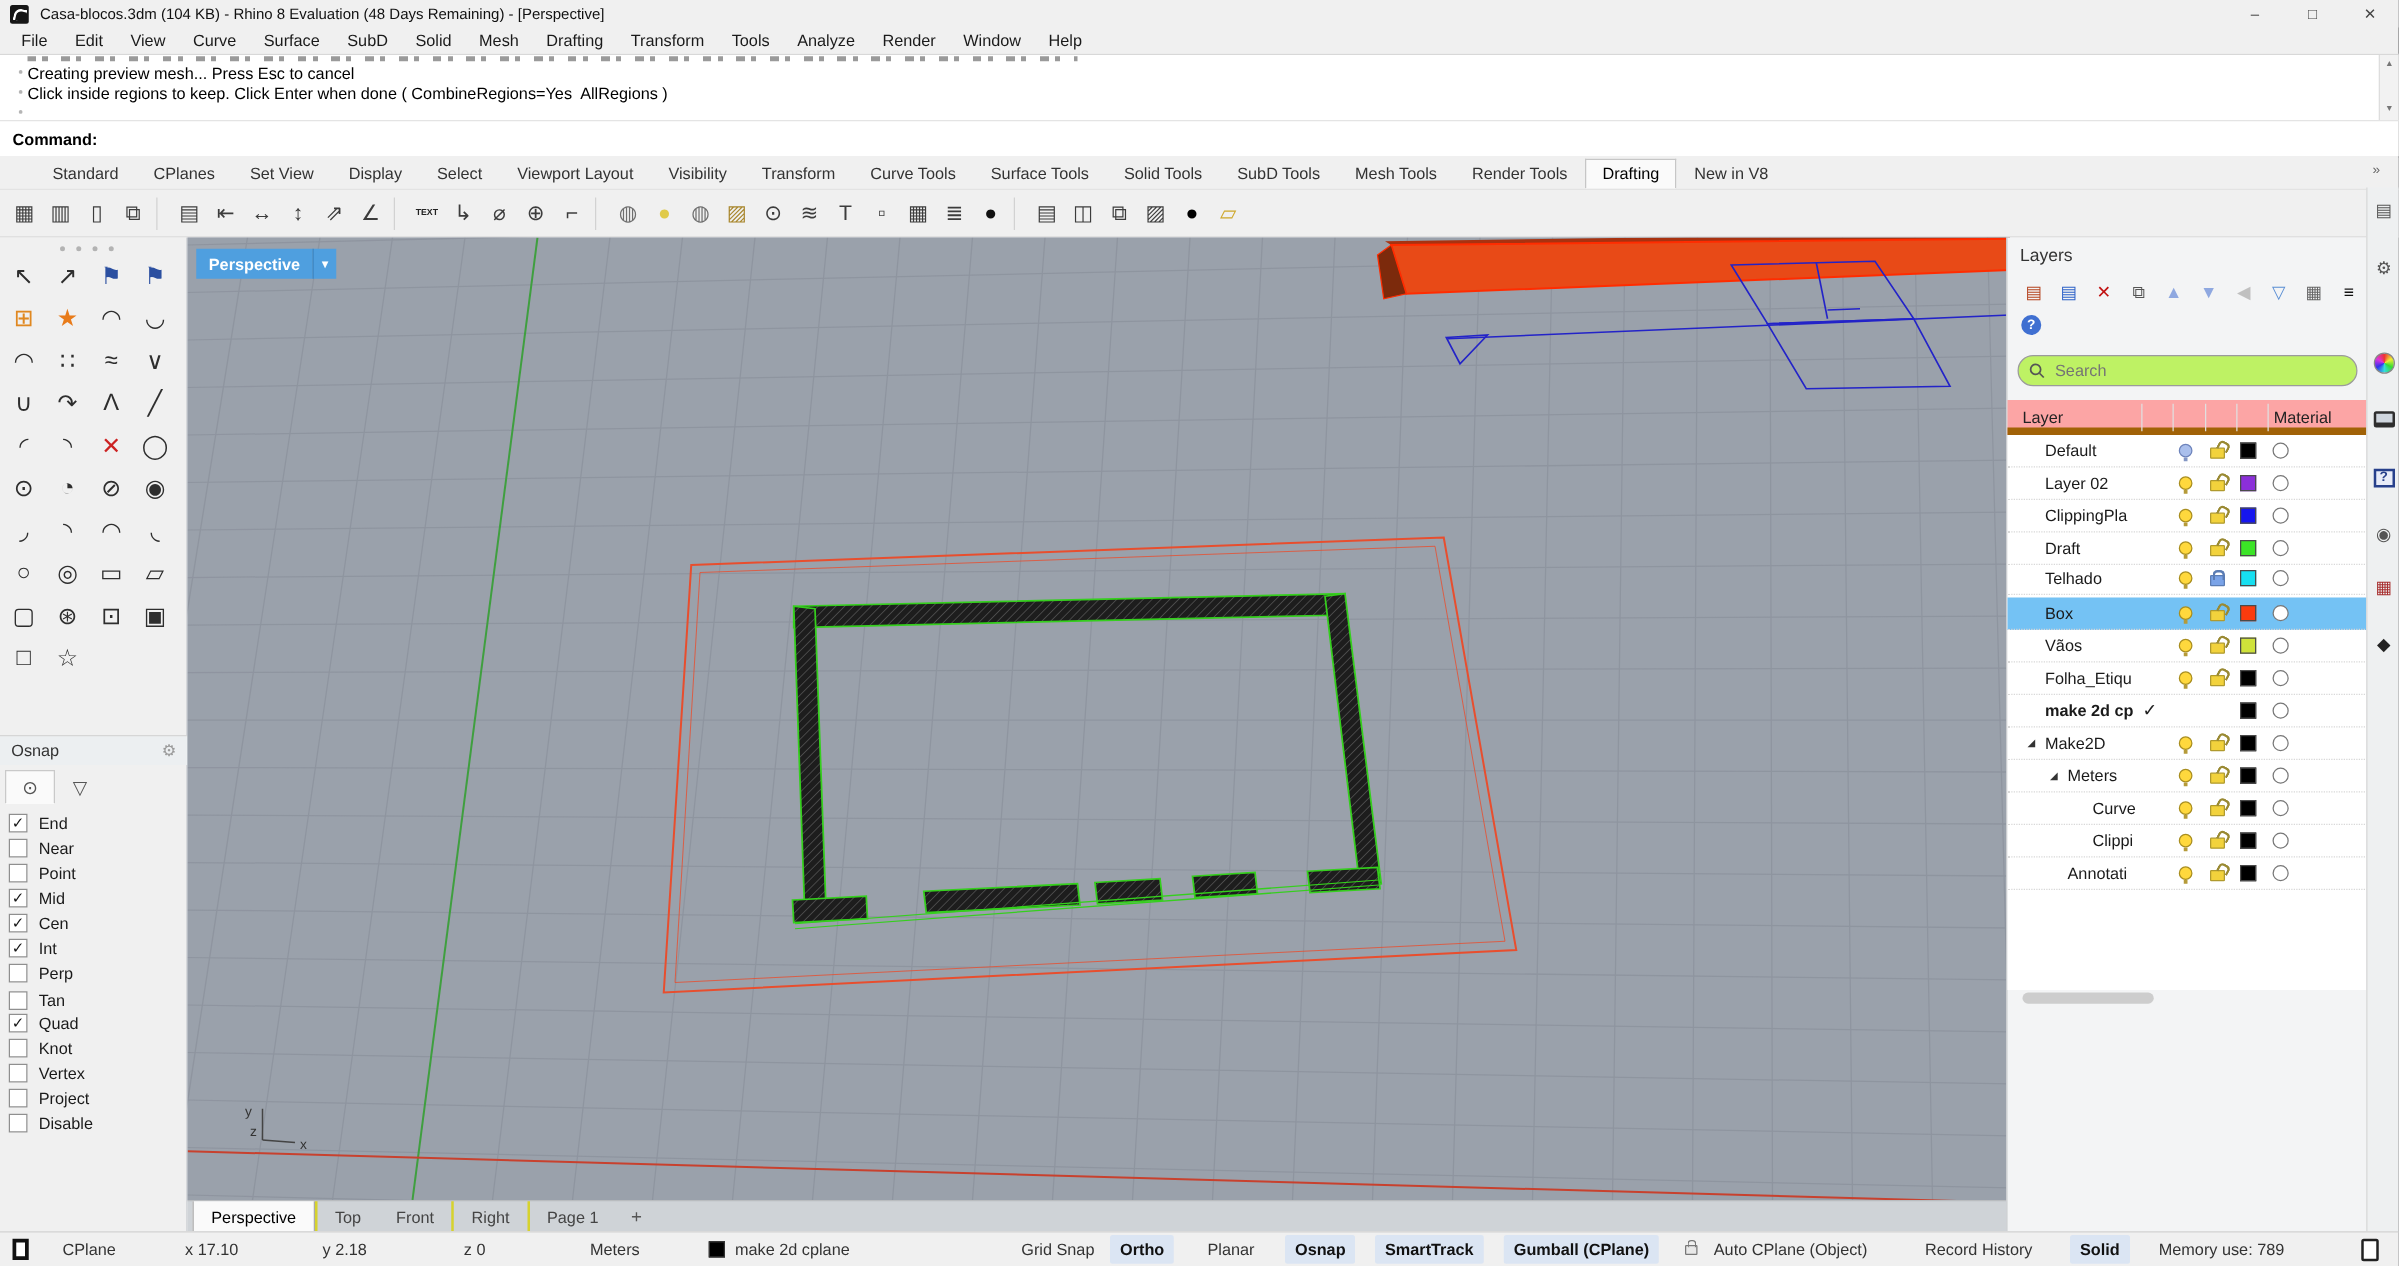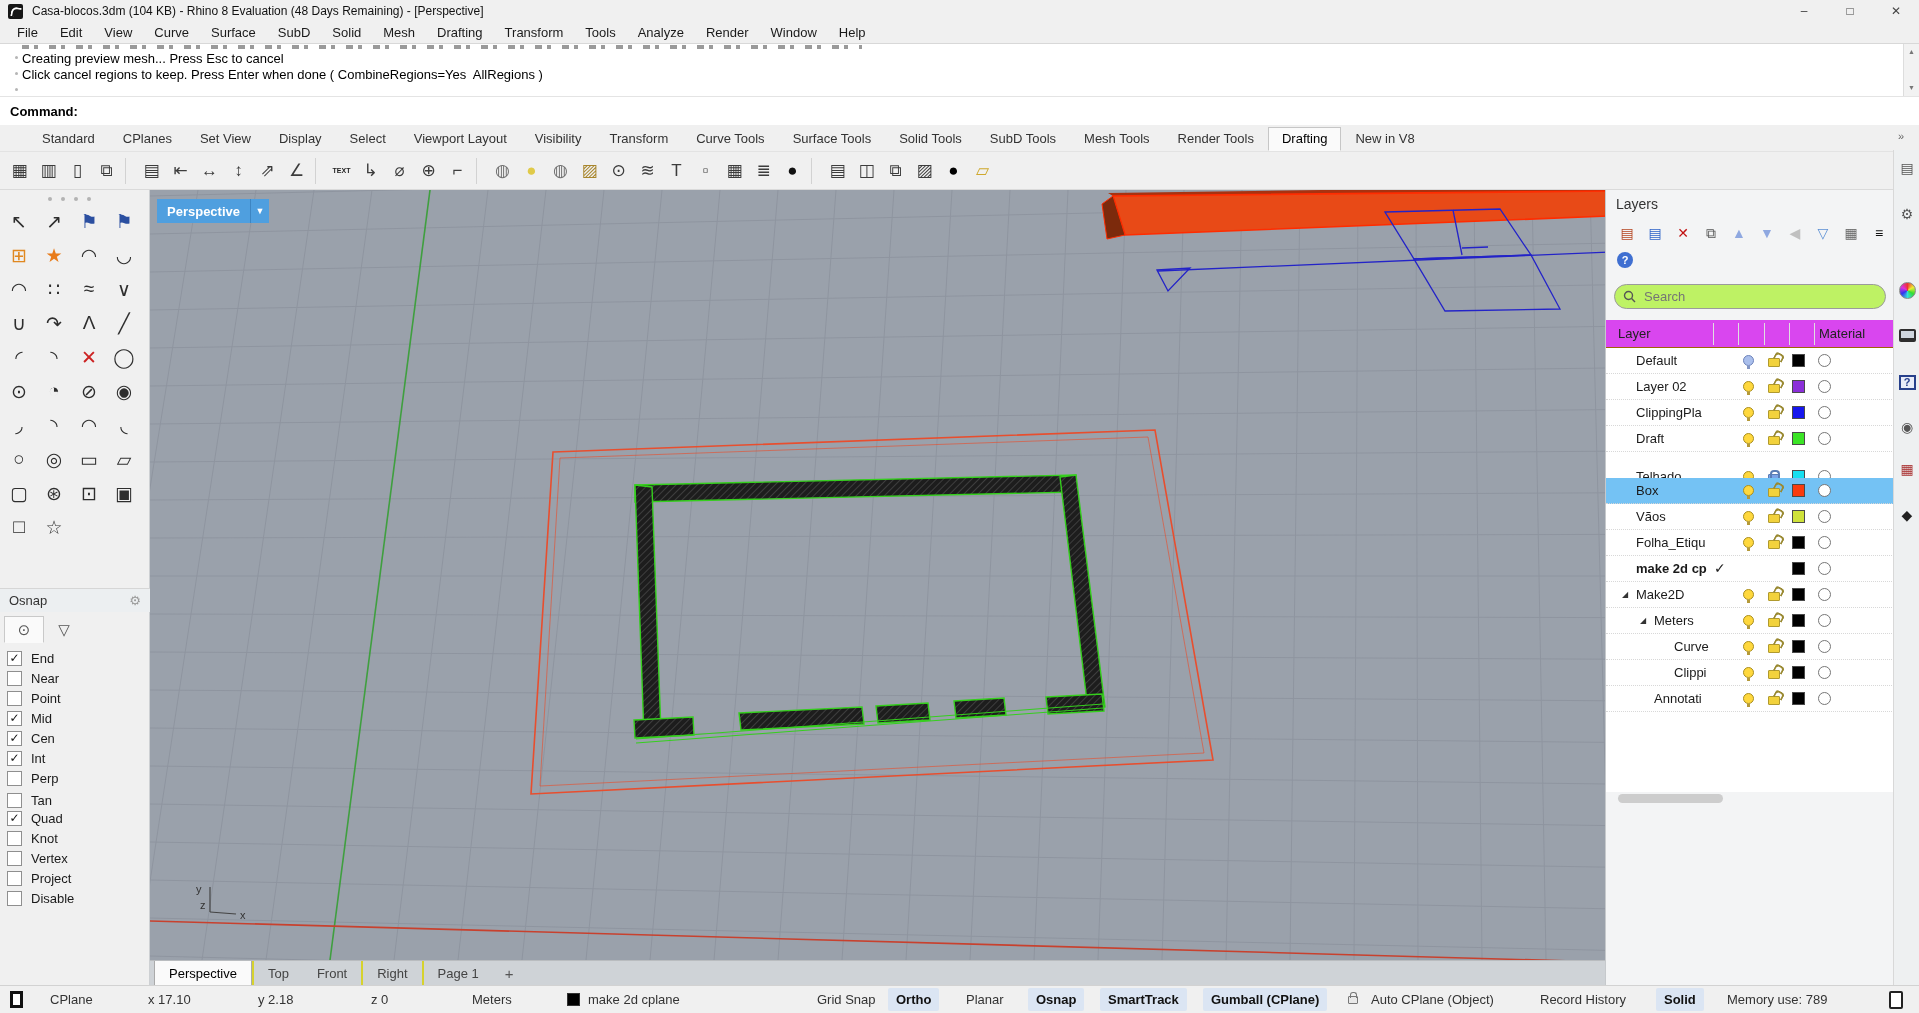--- a/index.html
+++ b/index.html
@@ -69,21 +69,21 @@
   .vplus{padding:0 12px;display:flex;align-items:center;color:#555;font-size:15px;}
 
   
   .layers{left:1605px;top:190px;width:288px;height:795px;background:#f3f4f5;border-left:1px solid #c6c9cc;}
   .lp-title{position:absolute;left:10px;top:6px;color:#333;font-size:14px;}
   .lp-toolbar{position:absolute;left:10px;top:32px;display:flex;gap:6px;align-items:center;}
   .lp-tool{width:22px;height:22px;display:flex;align-items:center;justify-content:center;font-size:14px;}
   .lp-help{position:absolute;left:11px;top:62px;width:16px;height:16px;border-radius:50%;background:#3f6fd1;color:#fff;font-size:11px;font-weight:bold;display:flex;align-items:center;justify-content:center;}
   .lp-search{position:absolute;left:8px;top:94px;width:272px;height:25px;border:1px solid #9b9b9b;border-radius:13px;background:#bef264;display:flex;align-items:center;padding-left:8px;}
   .lp-search input{border:none;outline:none;width:220px;font-size:13px;margin-left:6px;color:#222;background:transparent;}
-  .lp-header{position:absolute;left:0;top:130px;width:288px;height:28px;background:#d946ef;border-bottom:1px solid #a16207;}
+  .lp-header{position:absolute;left:0;top:130px;width:288px;height:28px;background:#fca5a5;border-bottom:6px solid #a16207;}
   .lp-header .hdiv{position:absolute;top:3px;width:1px;height:22px;background:#e0e0e0;}
   .lp-list{position:absolute;left:0;top:158px;width:288px;height:444px;background:#fff;}
   .lrow{position:absolute;left:0;width:288px;height:26px;border-bottom:1px dotted #d8d8d8;}
   .lrow.selected{background:#74c2f4;}
   .lname{position:absolute;top:5px;color:#1a1a1a;white-space:nowrap;}
   .lexp{position:absolute;top:8px;font-size:8px;color:#333;}
   .lcheck{position:absolute;top:4px;font-weight:bold;font-size:14px;color:#222;}
   .bulb{position:absolute;top:7px;width:11px;height:11px;border-radius:50%;border:1px solid #a98e1f;}
   .bulb::after{content:"";position:absolute;left:3px;top:10px;width:3px;height:3px;background:#b59a39;}
   .bulb.on{background:#ffd83d;}
@@ -150,21 +150,21 @@
       <div class="menu-item">Help</div>
     </div>
 
   <div class="abs cmdarea">
     <div class="cmdhist">
       <div class="cmdclip"></div>
       <span class="cmdbullet" style="top:12px"></span>
       <span class="cmdbullet" style="top:28px"></span>
       <span class="cmdbullet" style="top:44px"></span>
       <div class="cmdline" style="top:7px">Creating preview mesh... Press Esc to cancel</div>
-      <div class="cmdline" style="top:23px">Click cancel regions to keep. Press Enter when done ( CombineRegions=Yes  AllRegions )</div>
+      <div class="cmdline" style="top:23px">Click inside regions to keep. Click Enter when done ( CombineRegions=Yes  AllRegions )</div>
     </div>
     <div class="cmdscroll">
       <span class="scrollarrow" style="top:2px">▲</span>
       <span class="scrollarrow" style="top:38px">▼</span>
     </div>
     <div class="cmdprompt">Command:</div>
   </div>
 
   <div class="abs tabrow" id="tabrow">
       <div class="rtab">Standard</div>
@@ -501,21 +501,21 @@
           <div class="lswatch" style="left: 186px; background: rgb(22, 22, 238);"></div>
           <div class="lmat" style="left: 212px;"></div>
         </div>
         <div class="lrow" style="top: 78px;">
           <div class="lname" style="left: 30px;">Draft</div>
           <div class="bulb on" style="left: 137px;"></div>
           <div class="lockicon open" style="left: 162px;"></div>
           <div class="lswatch" style="left: 186px; background: rgb(59, 228, 38);"></div>
           <div class="lmat" style="left: 212px;"></div>
         </div>
-        <div class="lrow" style="top: 116px;">
+        <div class="lrow" style="top: 102px;">
           <div class="lname" style="left: 30px;">Telhado</div>
           <div class="bulb on" style="left: 137px;"></div>
           <div class="lockicon locked" style="left: 162px;"></div>
           <div class="lswatch" style="left: 186px; background: rgb(22, 223, 240);"></div>
           <div class="lmat" style="left: 212px;"></div>
         </div>
         <div class="lrow selected" style="top: 130px;">
           <div class="lname" style="left: 30px;">Box</div>
           <div class="bulb on" style="left: 137px;"></div>
           <div class="lockicon open" style="left: 162px;"></div>

